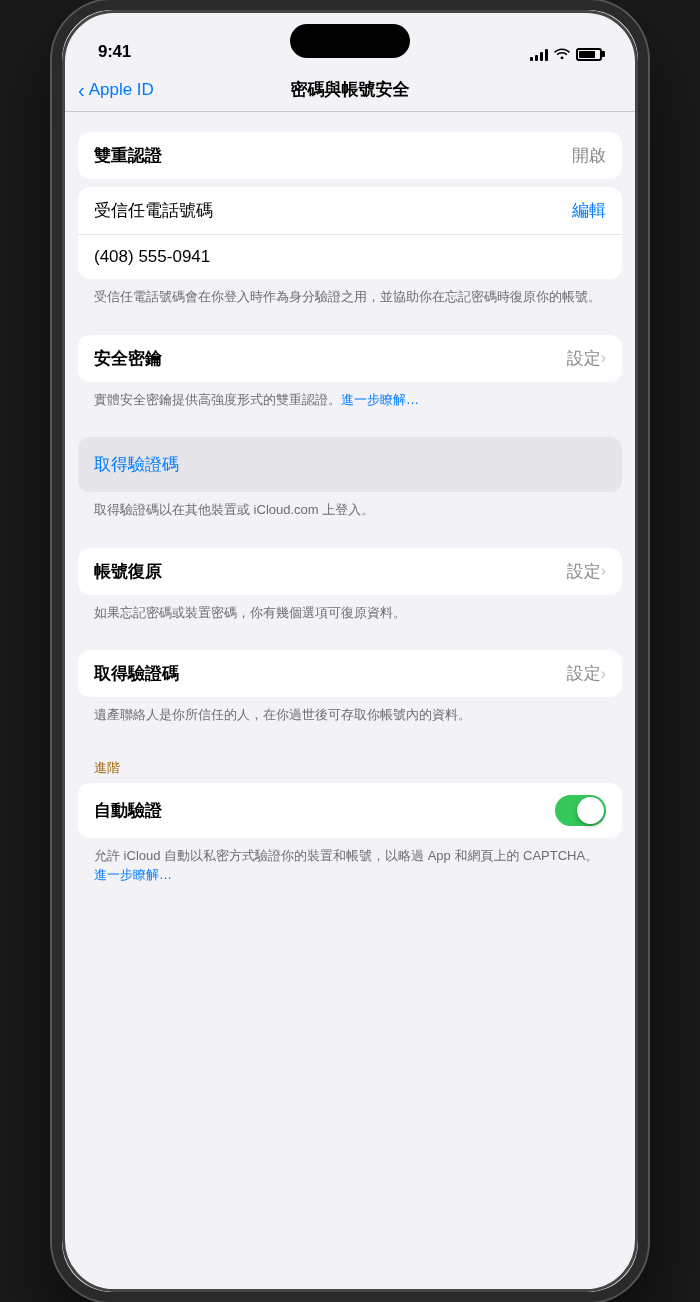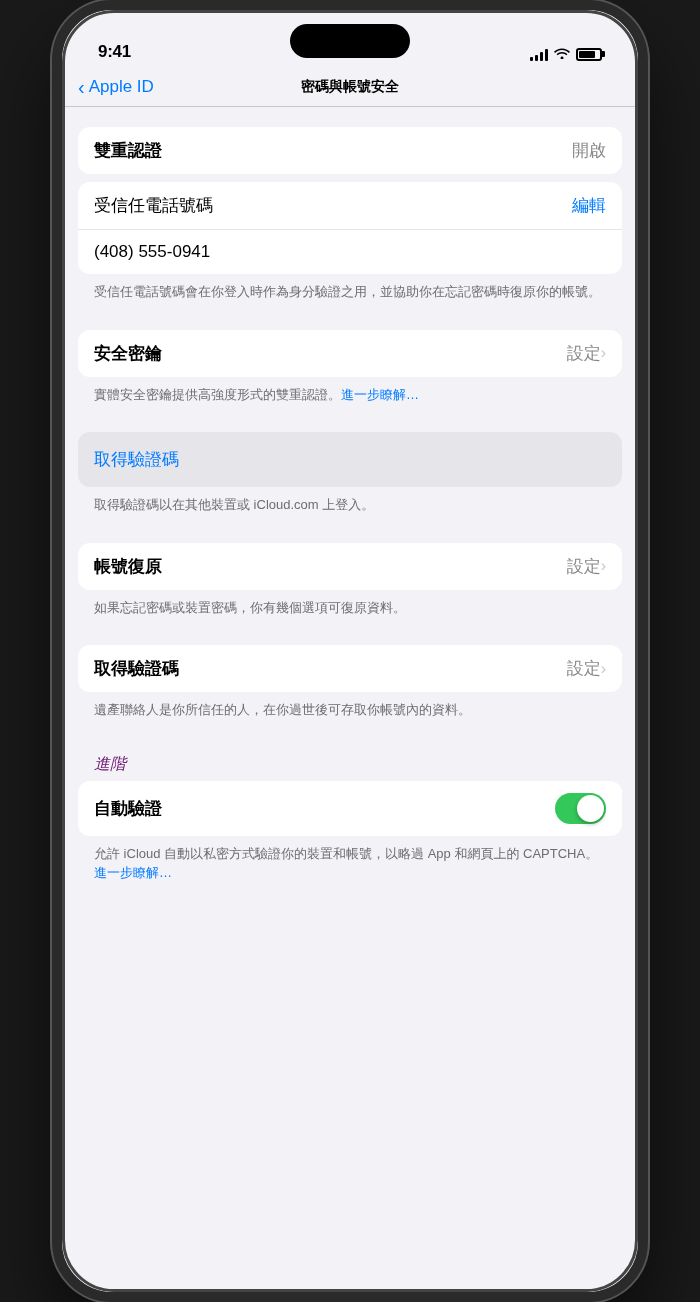--- a/index.html
+++ b/index.html
@@ -152,21 +152,21 @@
       cursor: pointer;
     }
 
     .nav-chevron {
       font-size: 20px;
       font-weight: 300;
       line-height: 1;
     }
 
     .nav-title {
-      font-size: 14px;
+      font-size: 17px;
       font-weight: 600;
       color: #000;
       text-align: center;
     }
 
     
     .scroll-area {
       overflow-y: auto;
       height: calc(100% - 56px);
       padding: 20px 0 30px;
@@ -269,26 +269,25 @@
       right: 2px;
       width: 27px;
       height: 27px;
       background: #fff;
       border-radius: 50%;
       box-shadow: 0 2px 4px rgba(0,0,0,0.3);
     }
 
     
     .section-label {
-      font-size: 16px;
-      color: #701a75;
+      font-size: 13px;
+      color: #a16207;
       margin: 6px 32px 6px;
       text-transform: none;
       letter-spacing: 0;
-      font-style: italic;
     }
 
     .divider-spacer {
       height: 16px;
     }
   </style>
 </head>
 <body>
 
 <div class="phone-frame">

